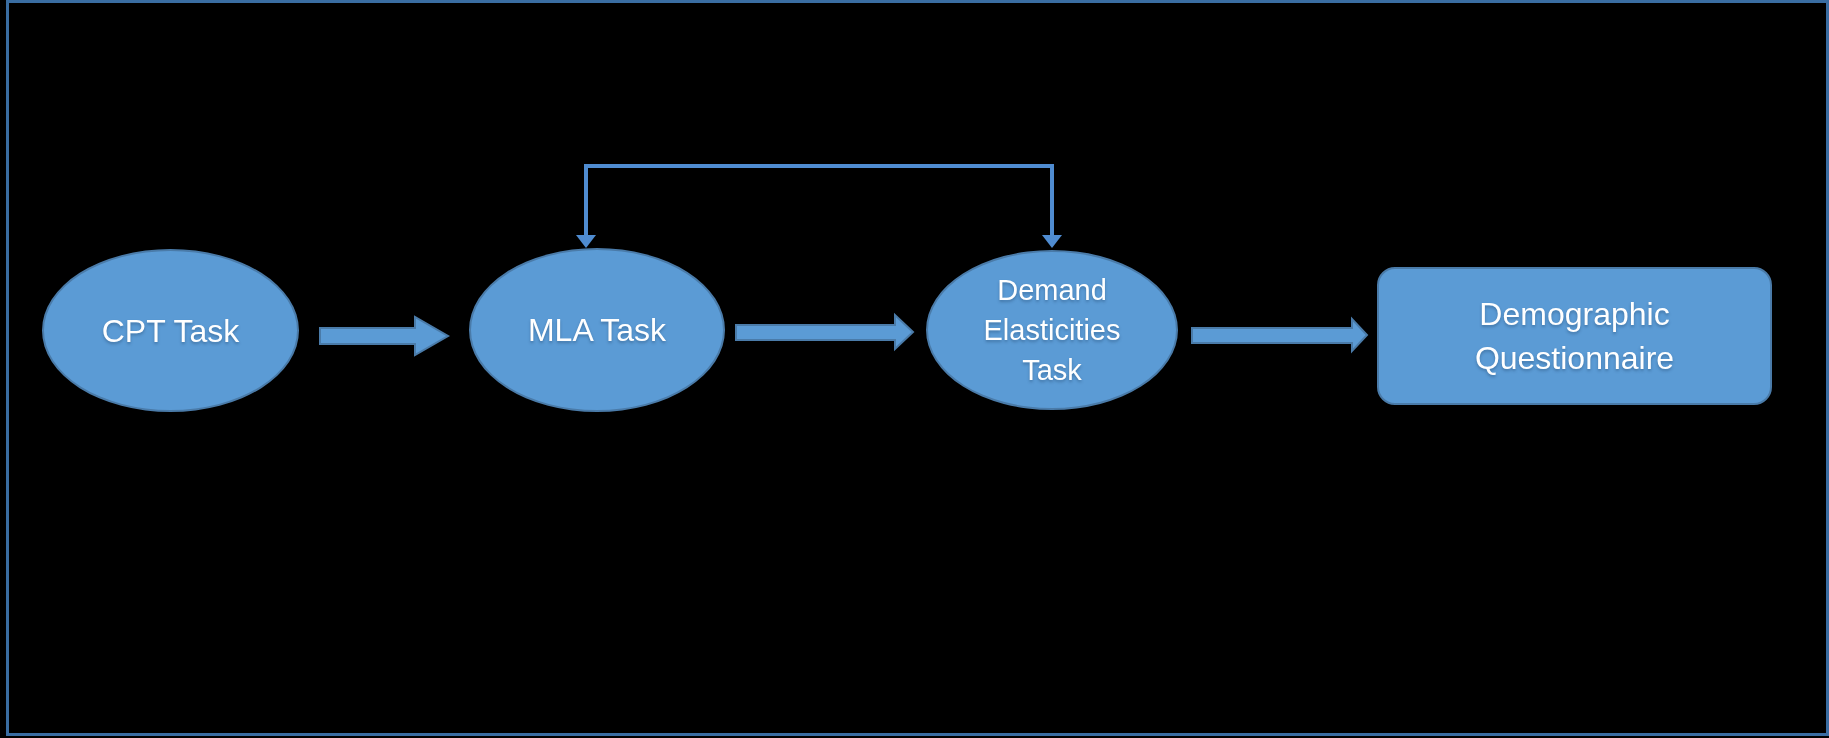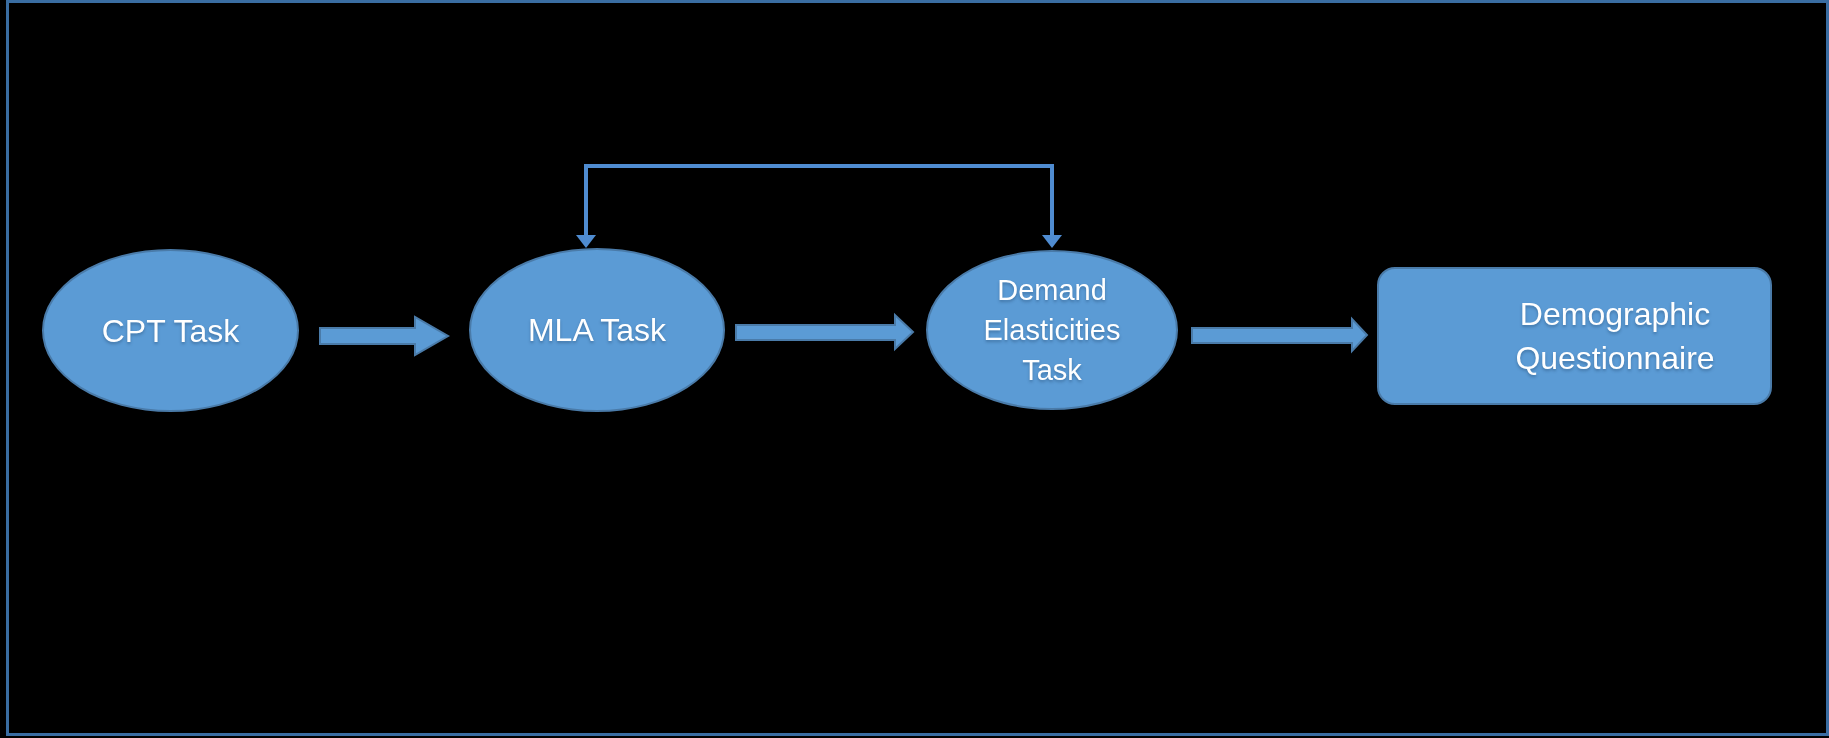--- a/index.html
+++ b/index.html
@@ -54,21 +54,21 @@
     background: #5b9bd5;
     border: 2px solid #4a7ba9;
     display: flex;
     align-items: center;
     justify-content: center;
     text-align: center;
     color: #ffffff;
     text-shadow: 0 2px 3px rgba(20, 50, 80, 0.35);
   }
   .node.ellipse { border-radius: 50%; }
-  .node.rounded-rect { border-radius: 18px; justify-content: flex-end; }
+  .node.rounded-rect { border-radius: 18px; }
 
   #node-cpt  { left: 42px;  top: 249px; width: 257px; height: 163px; font-size: 32px; text-align: center; }
   #node-mla  { left: 469px; top: 248px; width: 256px; height: 164px; font-size: 32px; }
   #node-det  { left: 926px; top: 250px; width: 252px; height: 160px; font-size: 29px; }
   #node-demo { left: 1377px; top: 267px; width: 395px; height: 138px; font-size: 32px; }
 
   #node-det .node-label  { max-width: 165px; line-height: 40px; }
   #node-demo .node-label { max-width: 310px; line-height: 44px; }
   #node-cpt .node-label, #node-mla .node-label { line-height: 36px; }
 </style>

